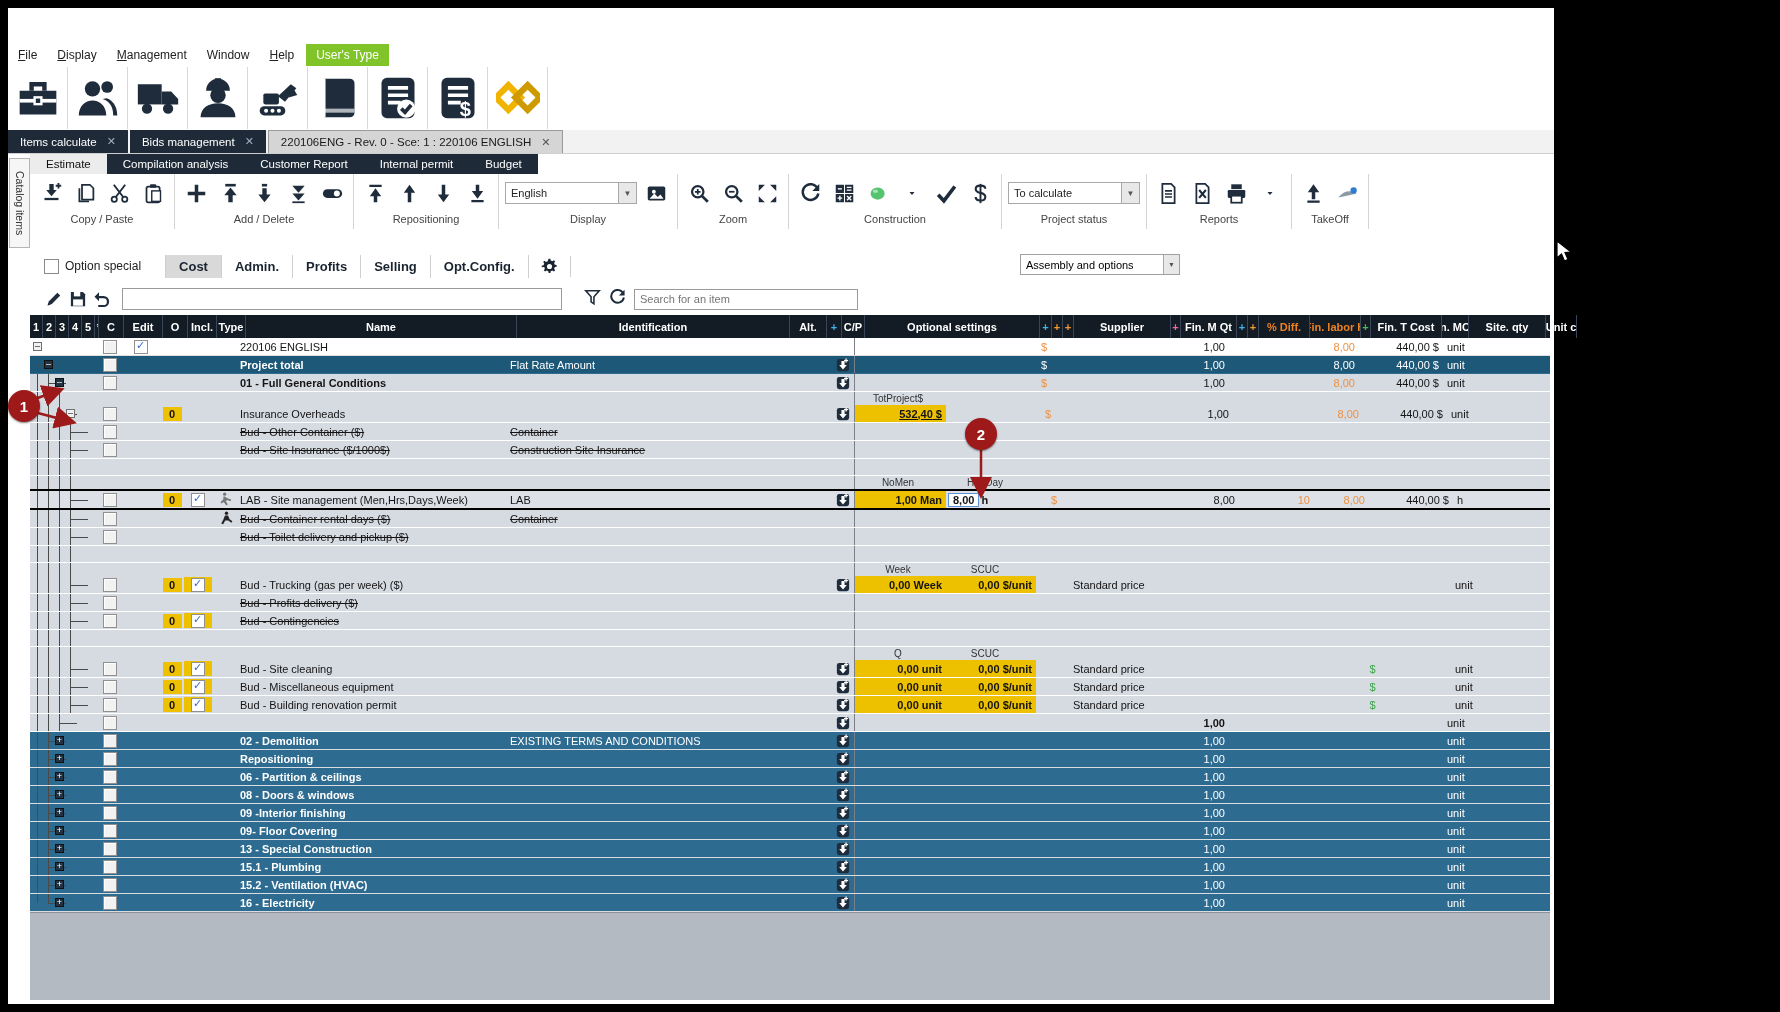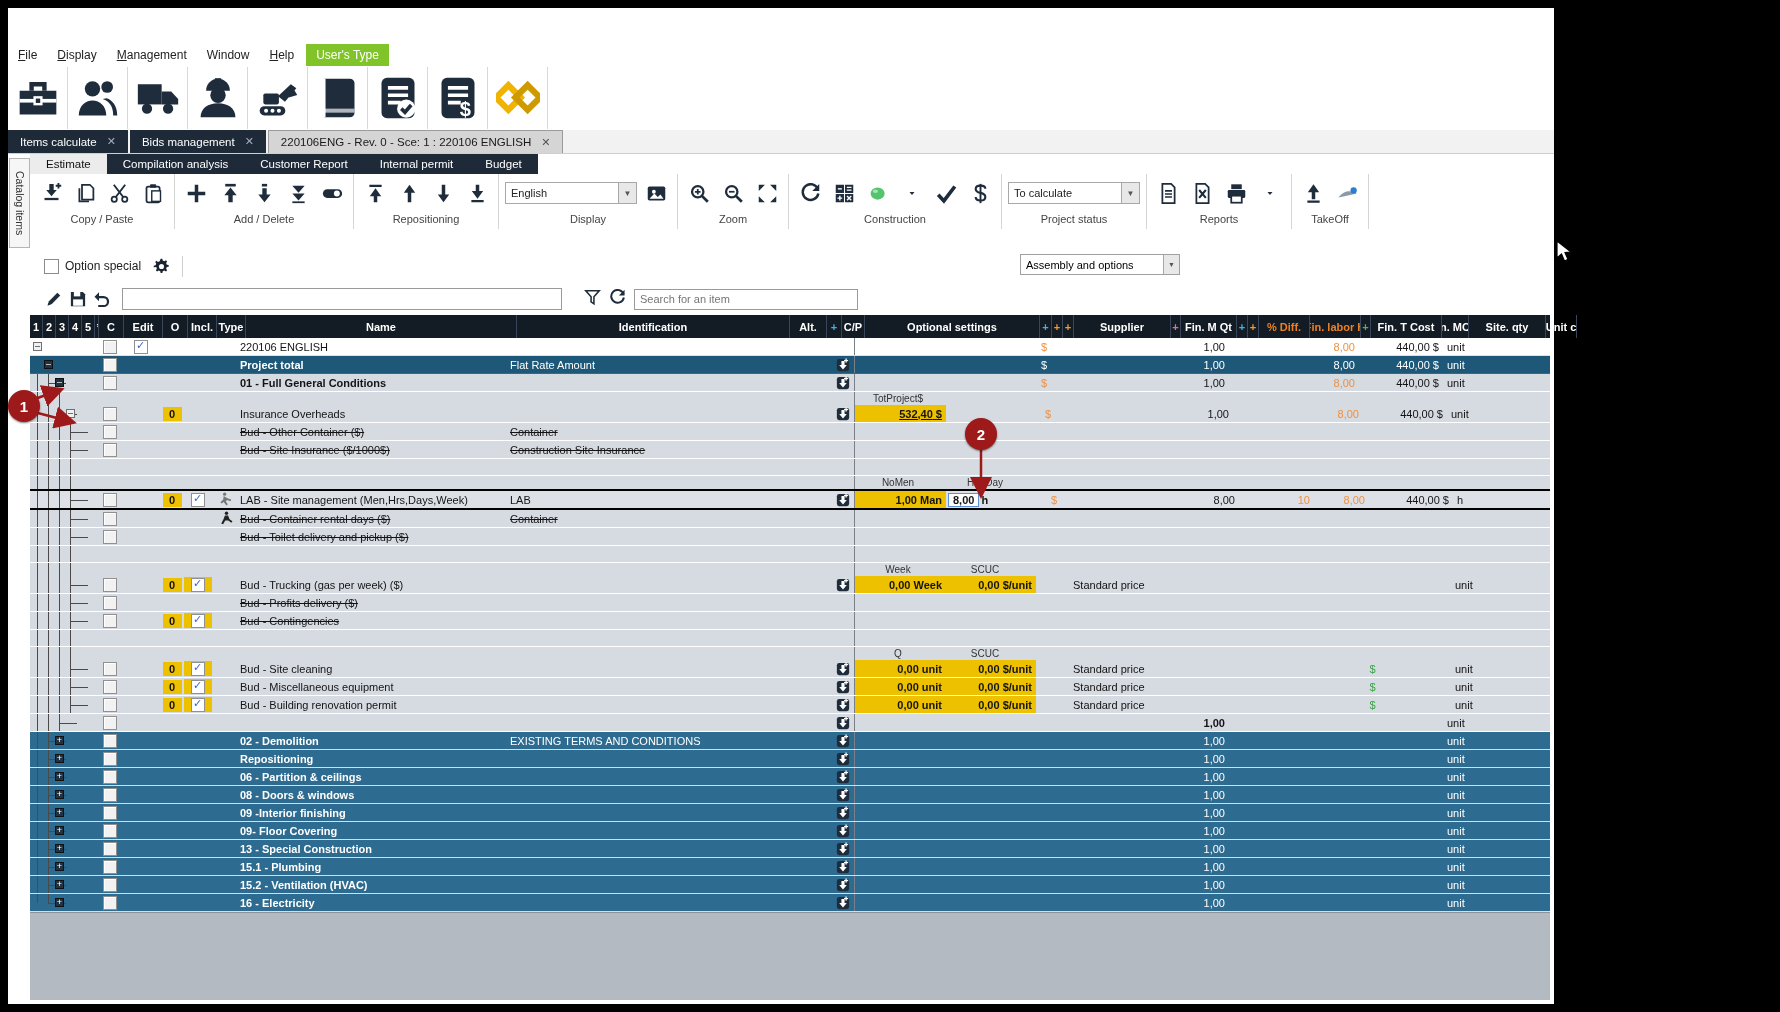--- a/index.html
+++ b/index.html
@@ -456,20 +456,27 @@
         </div>
         <div class="rlabel">TakeOff</div>
       </div>
     </div>
 
   <div id="toolbar2">
     <span id="optionspecial">
       <span class="cb"></span>
       <span>Option special</span>
     </span>
+    <span id="t2btns" style="display:flex;">
+        <span class="t2btn first active">Cost</span>
+        <span class="t2btn">Admin.</span>
+        <span class="t2btn">Profits</span>
+        <span class="t2btn">Selling</span>
+        <span class="t2btn">Opt.Config.</span>
+      </span>
     <span id="gearbtn">
         <svg class="" viewBox="0 0 24 24" fill="currentColor">
           <path d="M10.8 1h2.4l.5 2.6 2.4 1 2.2-1.5 1.7 1.7-1.5 2.2 1 2.4 2.6.5v2.4l-2.6.5-1 2.4 1.5 2.2-1.7 1.7-2.2-1.5-2.4 1-.5 2.6h-2.4l-.5-2.6-2.4-1-2.2 1.5-1.7-1.7 1.5-2.2-1-2.4L1 13.2v-2.4l2.6-.5 1-2.4L3.1 5.7l1.7-1.7L7 5.5l2.4-1z"></path>
           <circle cx="12" cy="12" r="3.6" fill="#fff"></circle>
         </svg>
       </span>
     <span id="assembly">
       <span class="val">Assembly and options</span>
       <span class="btn">▼</span>
     </span>

